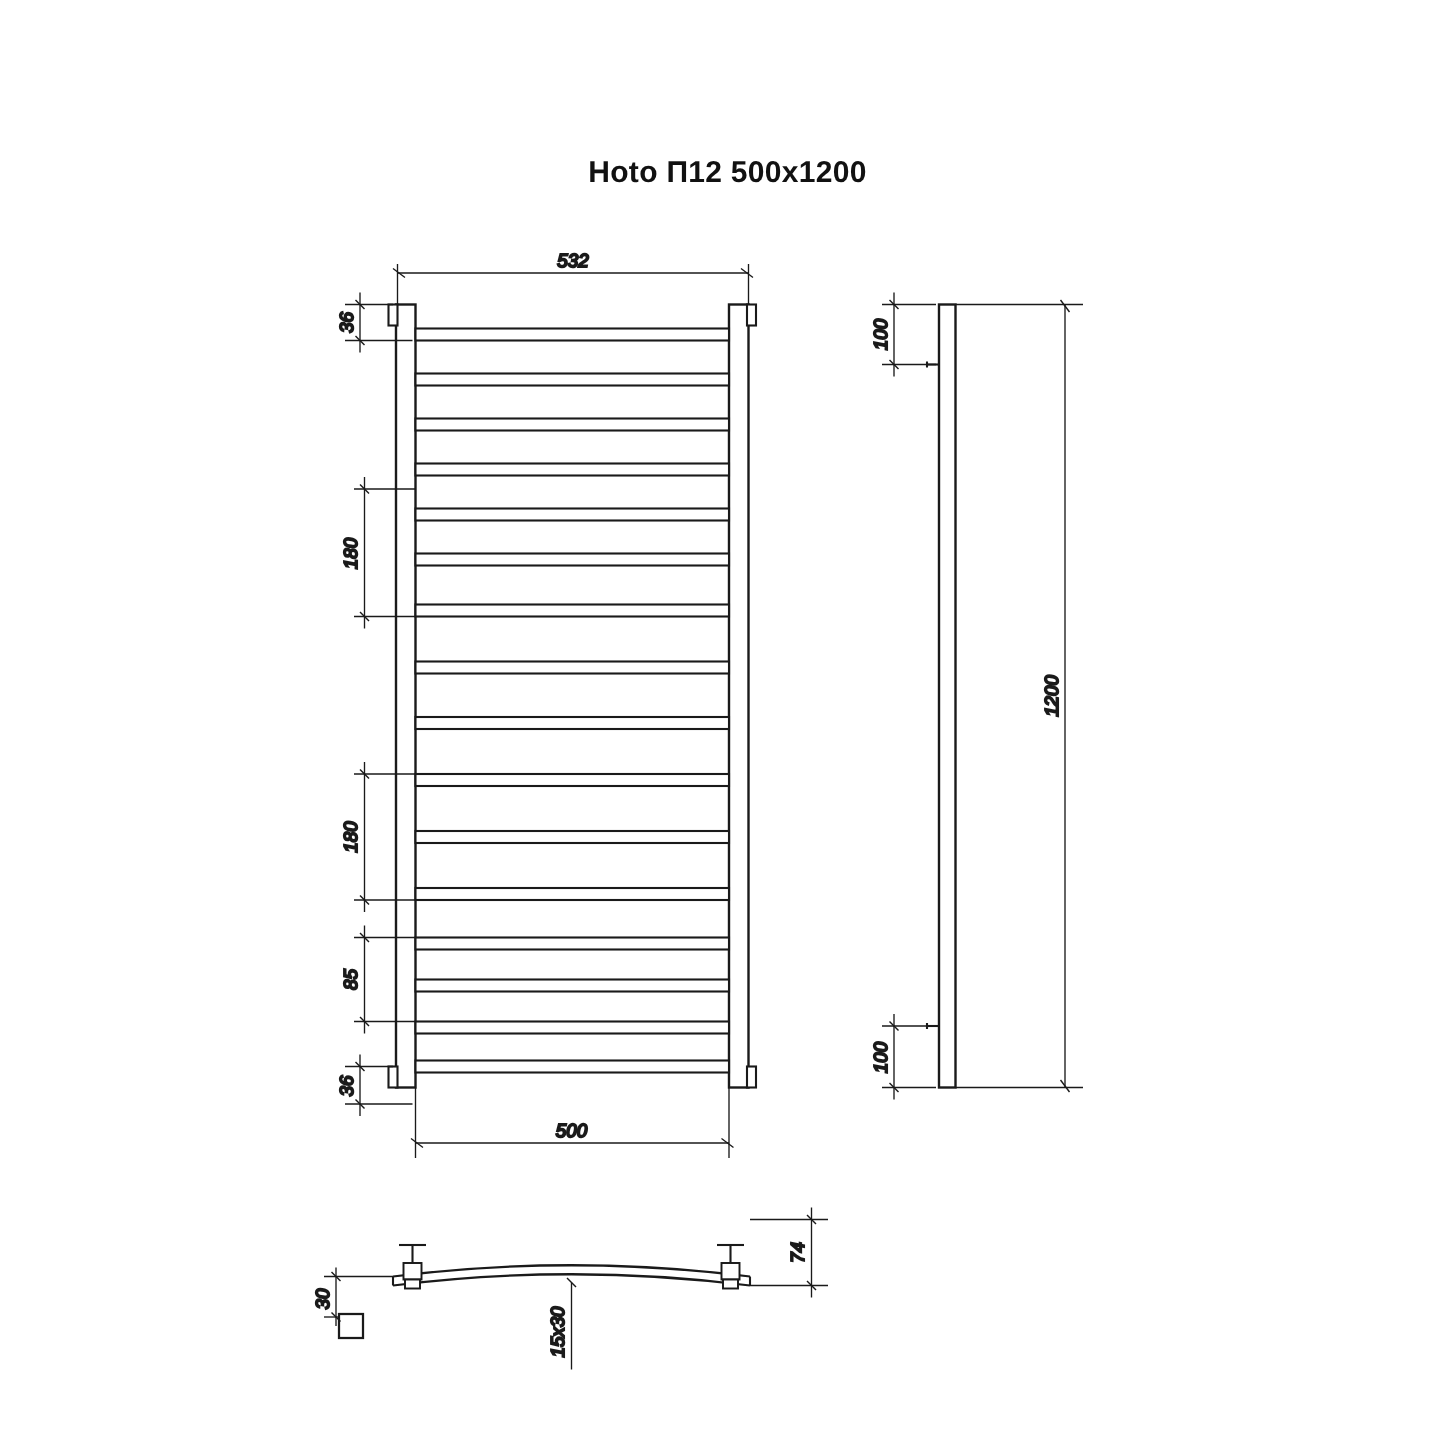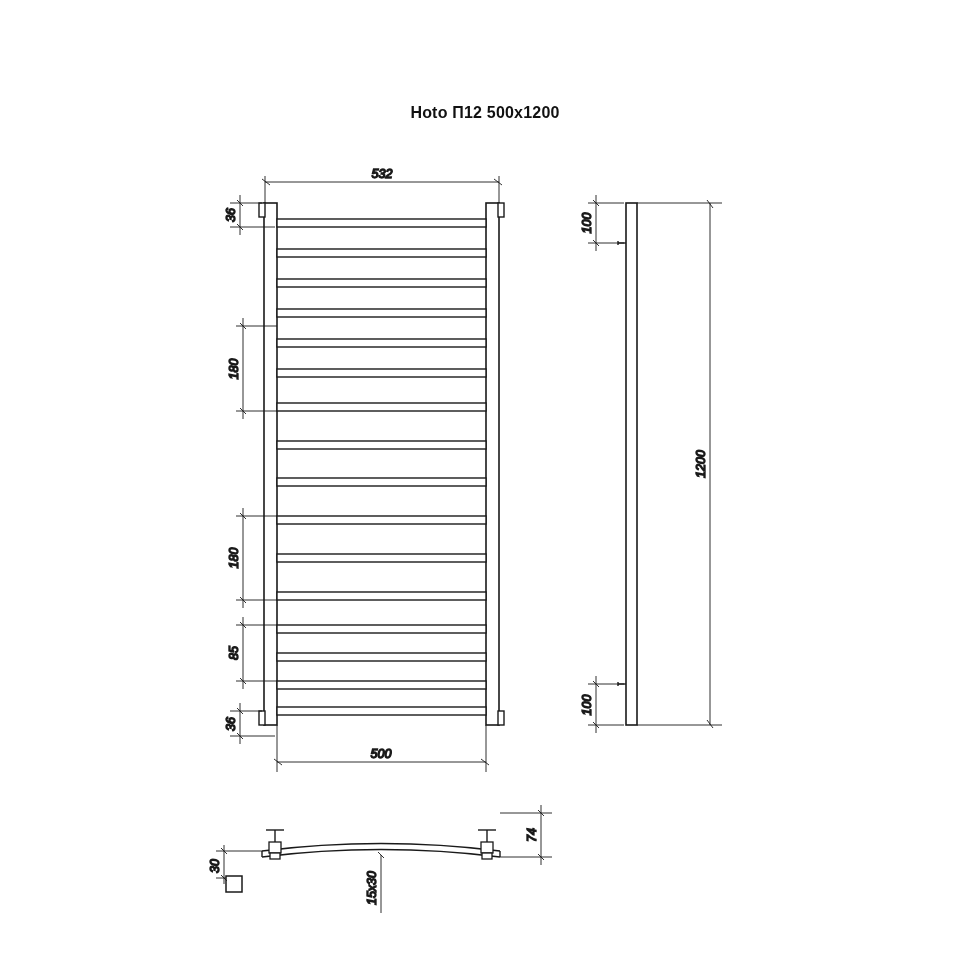--- a/index.html
+++ b/index.html
@@ -18,21 +18,21 @@
     position: relative;
     width: 970px;
     height: 970px;
   }
   #title {
     position: absolute;
     top: 104px;
     left: 0;
     width: 970px;
     text-align: center;
-    font-size: 16px;
+    font-size: 20px;
     font-weight: bold;
     letter-spacing: 0.2px;
     color: #111111;
   }
   svg {
     position: absolute;
     top: 0;
     left: 0;
   }
   .dimtext {

